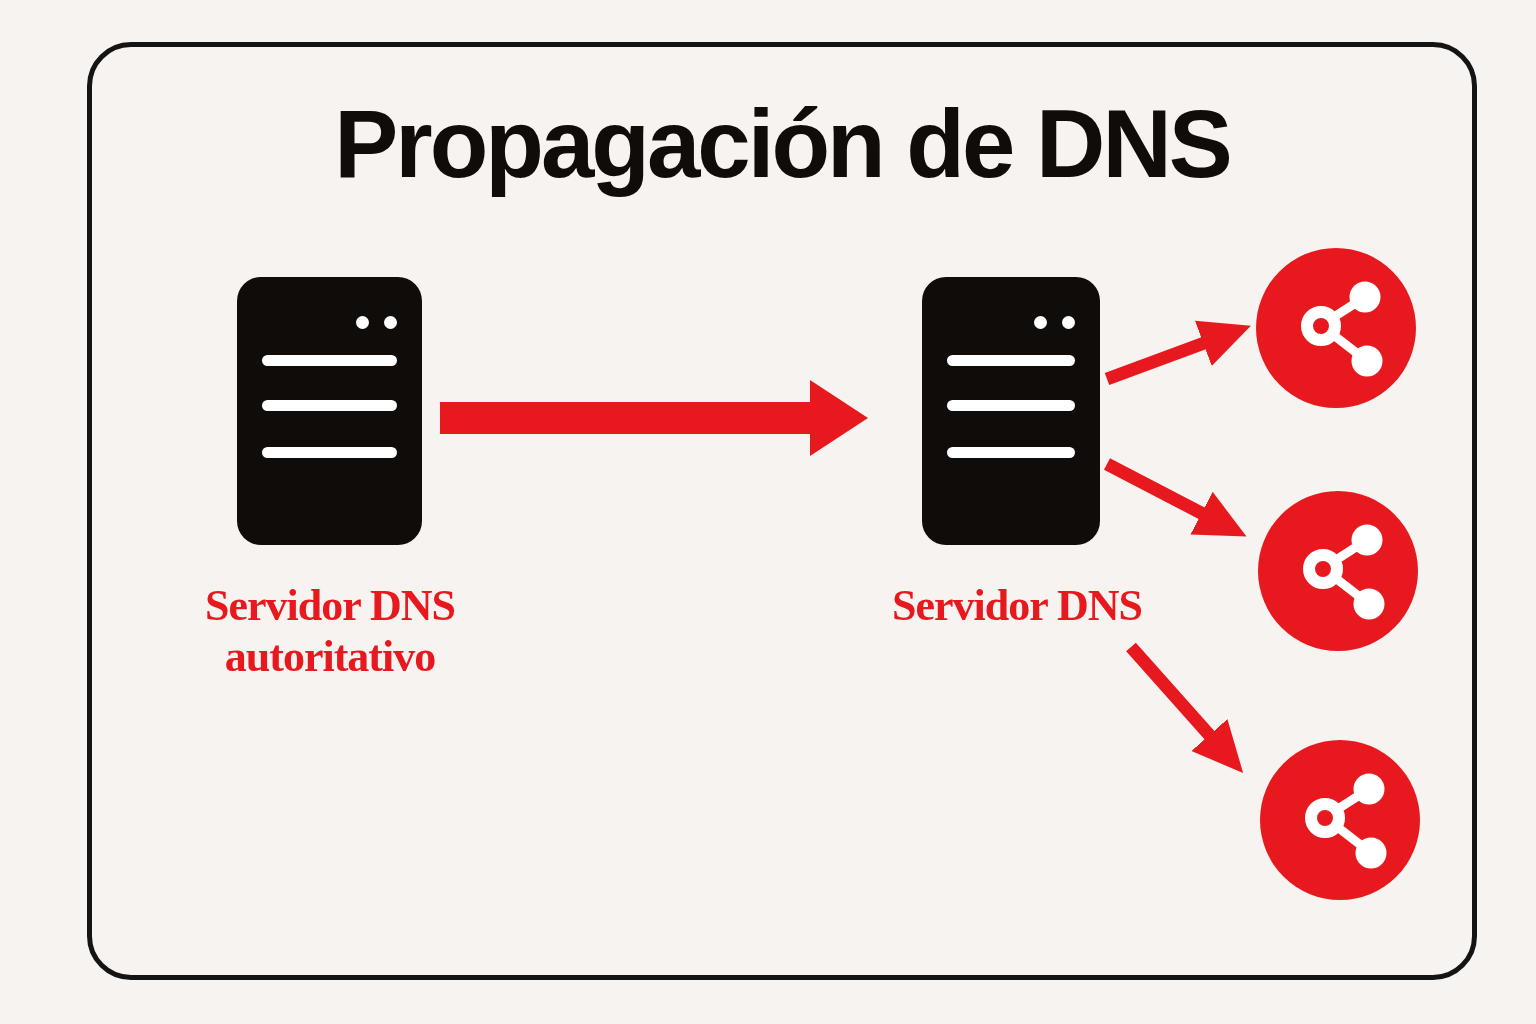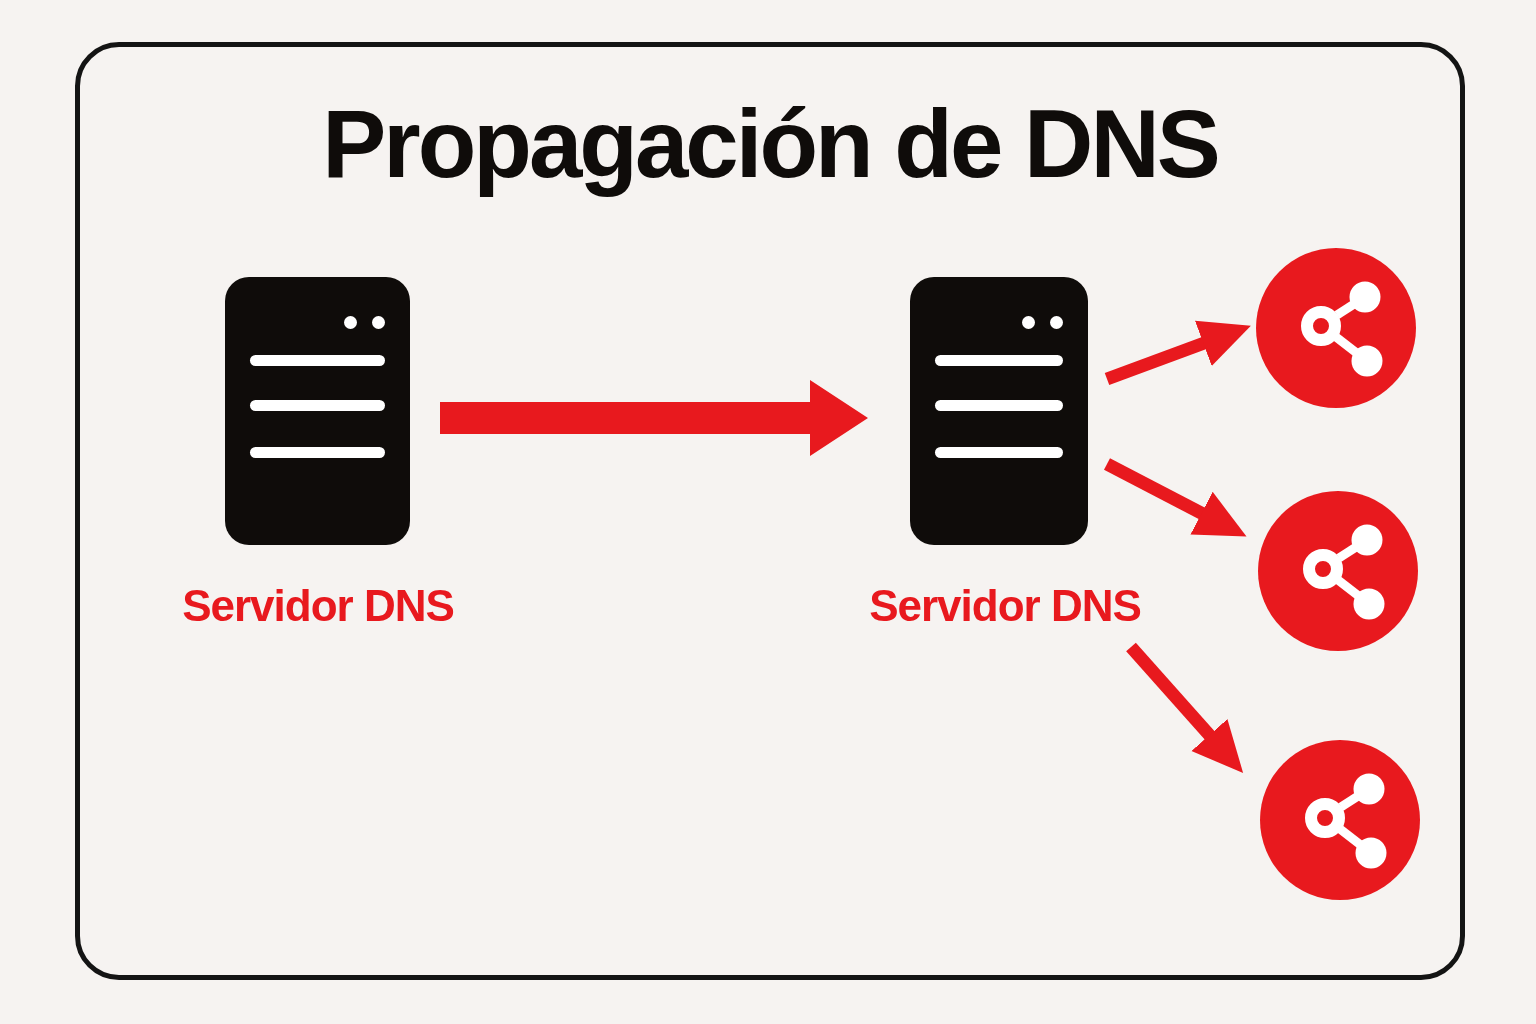--- a/index.html
+++ b/index.html
@@ -6,21 +6,21 @@
     --red:#e8191e;
     --black:#0f0c0a;
     --background:#f6f3f1;
     --border:#141414;
   }
   *{margin:0;padding:0;box-sizing:border-box;}
   html,body{width:1536px;height:1024px;overflow:hidden;}
   body{background:var(--background);font-family:"Liberation Sans",sans-serif;position:relative;}
   .canvas{position:absolute;inset:0;width:1536px;height:1024px;}
   .frame{
-    position:absolute;left:75px;top:42px;width:1390px;height:938px;
+    position:absolute;left:87px;top:42px;width:1390px;height:938px;
     border:5px solid var(--border);border-radius:44px;background:var(--background);
   }
   .title{
     position:absolute;left:0;top:42px;width:100%;text-align:center;
     font-size:96px;font-weight:700;letter-spacing:-3px;color:var(--black);
   }
   
   .server{
     position:absolute;width:185px;height:268px;background:var(--black);border-radius:24px;
   }
@@ -33,21 +33,21 @@
   .server .d2{right:25px;}
   .server .bar{
     position:absolute;left:25px;right:25px;height:11px;border-radius:6px;background:#fff;
   }
   .server .b1{top:78px;}
   .server .b2{top:123px;}
   .server .b3{top:170px;}
   
   .label{
     position:absolute;width:420px;text-align:center;color:var(--red);
-    font-size:44px;font-weight:700;line-height:1.16;letter-spacing:-1px;
+    font-size:44px;font-weight:700;line-height:1.16;letter-spacing:-1px;font-family:Liberation Serif, serif;
   }
   .label span{display:block;}
   .label-left{left:28px;top:533px;}
   .label-right{left:715px;top:533px;}
   .overlay{position:absolute;left:0;top:0;width:1536px;height:1024px;pointer-events:none;}
 </style>
 </head>
 <body>
 
 <div class="canvas">
@@ -65,20 +65,21 @@
     <div class="server server-right">
       <span class="dot d1"></span>
       <span class="dot d2"></span>
       <span class="bar b1"></span>
       <span class="bar b2"></span>
       <span class="bar b3"></span>
     </div>
 
     <div class="label label-left">
       <span>Servidor DNS</span>
+      <span>autoritativo</span>
     </div>
 
     <div class="label label-right">
       <span>Servidor DNS</span>
     </div>
   </div>
 
   <svg class="overlay" viewBox="0 0 1536 1024" xmlns="http://www.w3.org/2000/svg">
     <defs>
       <marker id="ah" viewBox="0 0 4 4" markerWidth="4" markerHeight="4" refX="0.3" refY="2" orient="auto" markerUnits="strokeWidth">

